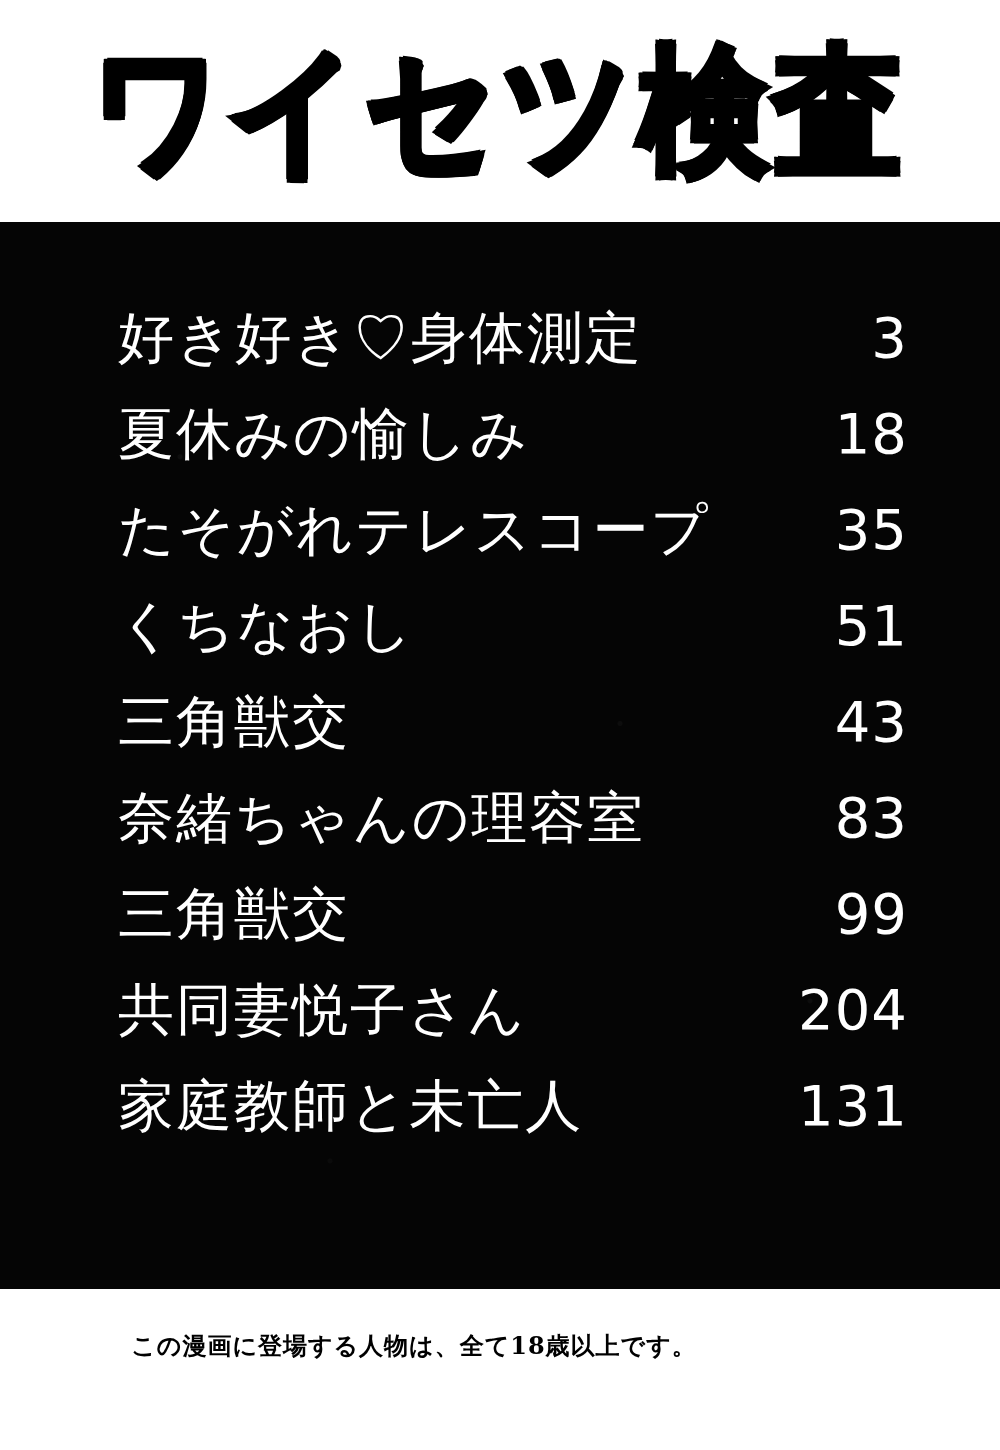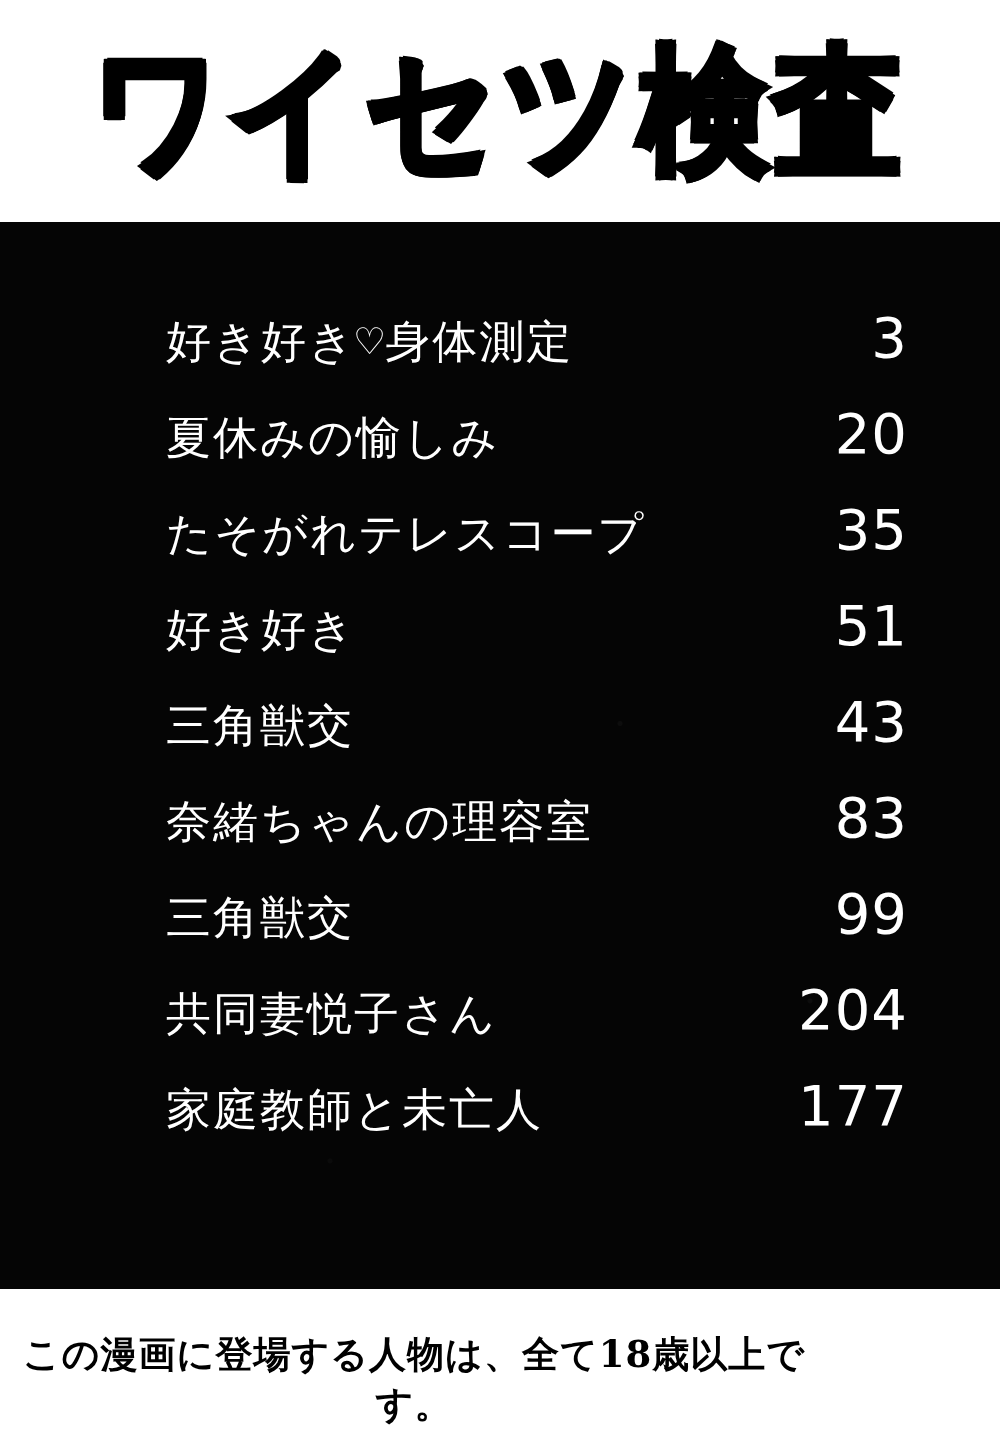--- a/index.html
+++ b/index.html
@@ -66,26 +66,25 @@
     width: 790px;
   }
   .toc-row {
     display: flex;
     align-items: baseline;
     justify-content: space-between;
     height: 96px;
   }
   .toc-title {
     color: #ffffff;
-    font-family: Liberation Mono, monospace;
-    font-size: 45px;
+    font-family: Liberation Serif, serif;
+    font-size: 56px;
     line-height: 1;
     letter-spacing: 2px;
     white-space: nowrap;
-    margin-left: 48px;
   }
   .toc-page {
     color: #ffffff;
     font-family: "DejaVu Sans", sans-serif;
     font-size: 56px;
     line-height: 1;
     letter-spacing: 1px;
     min-width: 150px;
     text-align: right;
   }
@@ -93,21 +92,21 @@
   
   .footer-note {
     position: absolute;
     left: 0;
     top: 1330px;
     width: 828px;
     text-align: center;
     color: #000000;
     font-family: "DejaVu Serif", serif;
     font-weight: bold;
-    font-size: 37px;
+    font-size: 24px;
     letter-spacing: 1px;
   }
 </style>
 </head>
 <body>
 
 <div class="page">
 
   <div class="title-area">
     <div class="title-text">ワイセツ検査</div>
@@ -116,30 +115,30 @@
   <div class="toc-panel">
     <div class="toc-list">
 
       <div class="toc-row">
         <span class="toc-title">好き好き♡身体測定</span>
         <span class="toc-page">3</span>
       </div>
 
       <div class="toc-row">
         <span class="toc-title">夏休みの愉しみ</span>
-        <span class="toc-page">20</span>
+        <span class="toc-page">18</span>
       </div>
 
       <div class="toc-row">
         <span class="toc-title">たそがれテレスコープ</span>
         <span class="toc-page">35</span>
       </div>
 
       <div class="toc-row">
-        <span class="toc-title">好き好き</span>
+        <span class="toc-title">くちなおし</span>
         <span class="toc-page">51</span>
       </div>
 
       <div class="toc-row">
         <span class="toc-title">三角獣交</span>
         <span class="toc-page">43</span>
       </div>
 
       <div class="toc-row">
         <span class="toc-title">奈緒ちゃんの理容室</span>
@@ -151,21 +150,21 @@
         <span class="toc-page">99</span>
       </div>
 
       <div class="toc-row">
         <span class="toc-title">共同妻悦子さん</span>
         <span class="toc-page">204</span>
       </div>
 
       <div class="toc-row">
         <span class="toc-title">家庭教師と未亡人</span>
-        <span class="toc-page">177</span>
+        <span class="toc-page">131</span>
       </div>
 
     </div>
   </div>
 
   <div class="footer-note">この漫画に登場する人物は、全て18歳以上です。</div>
 
 </div>
 
 </body></html>

